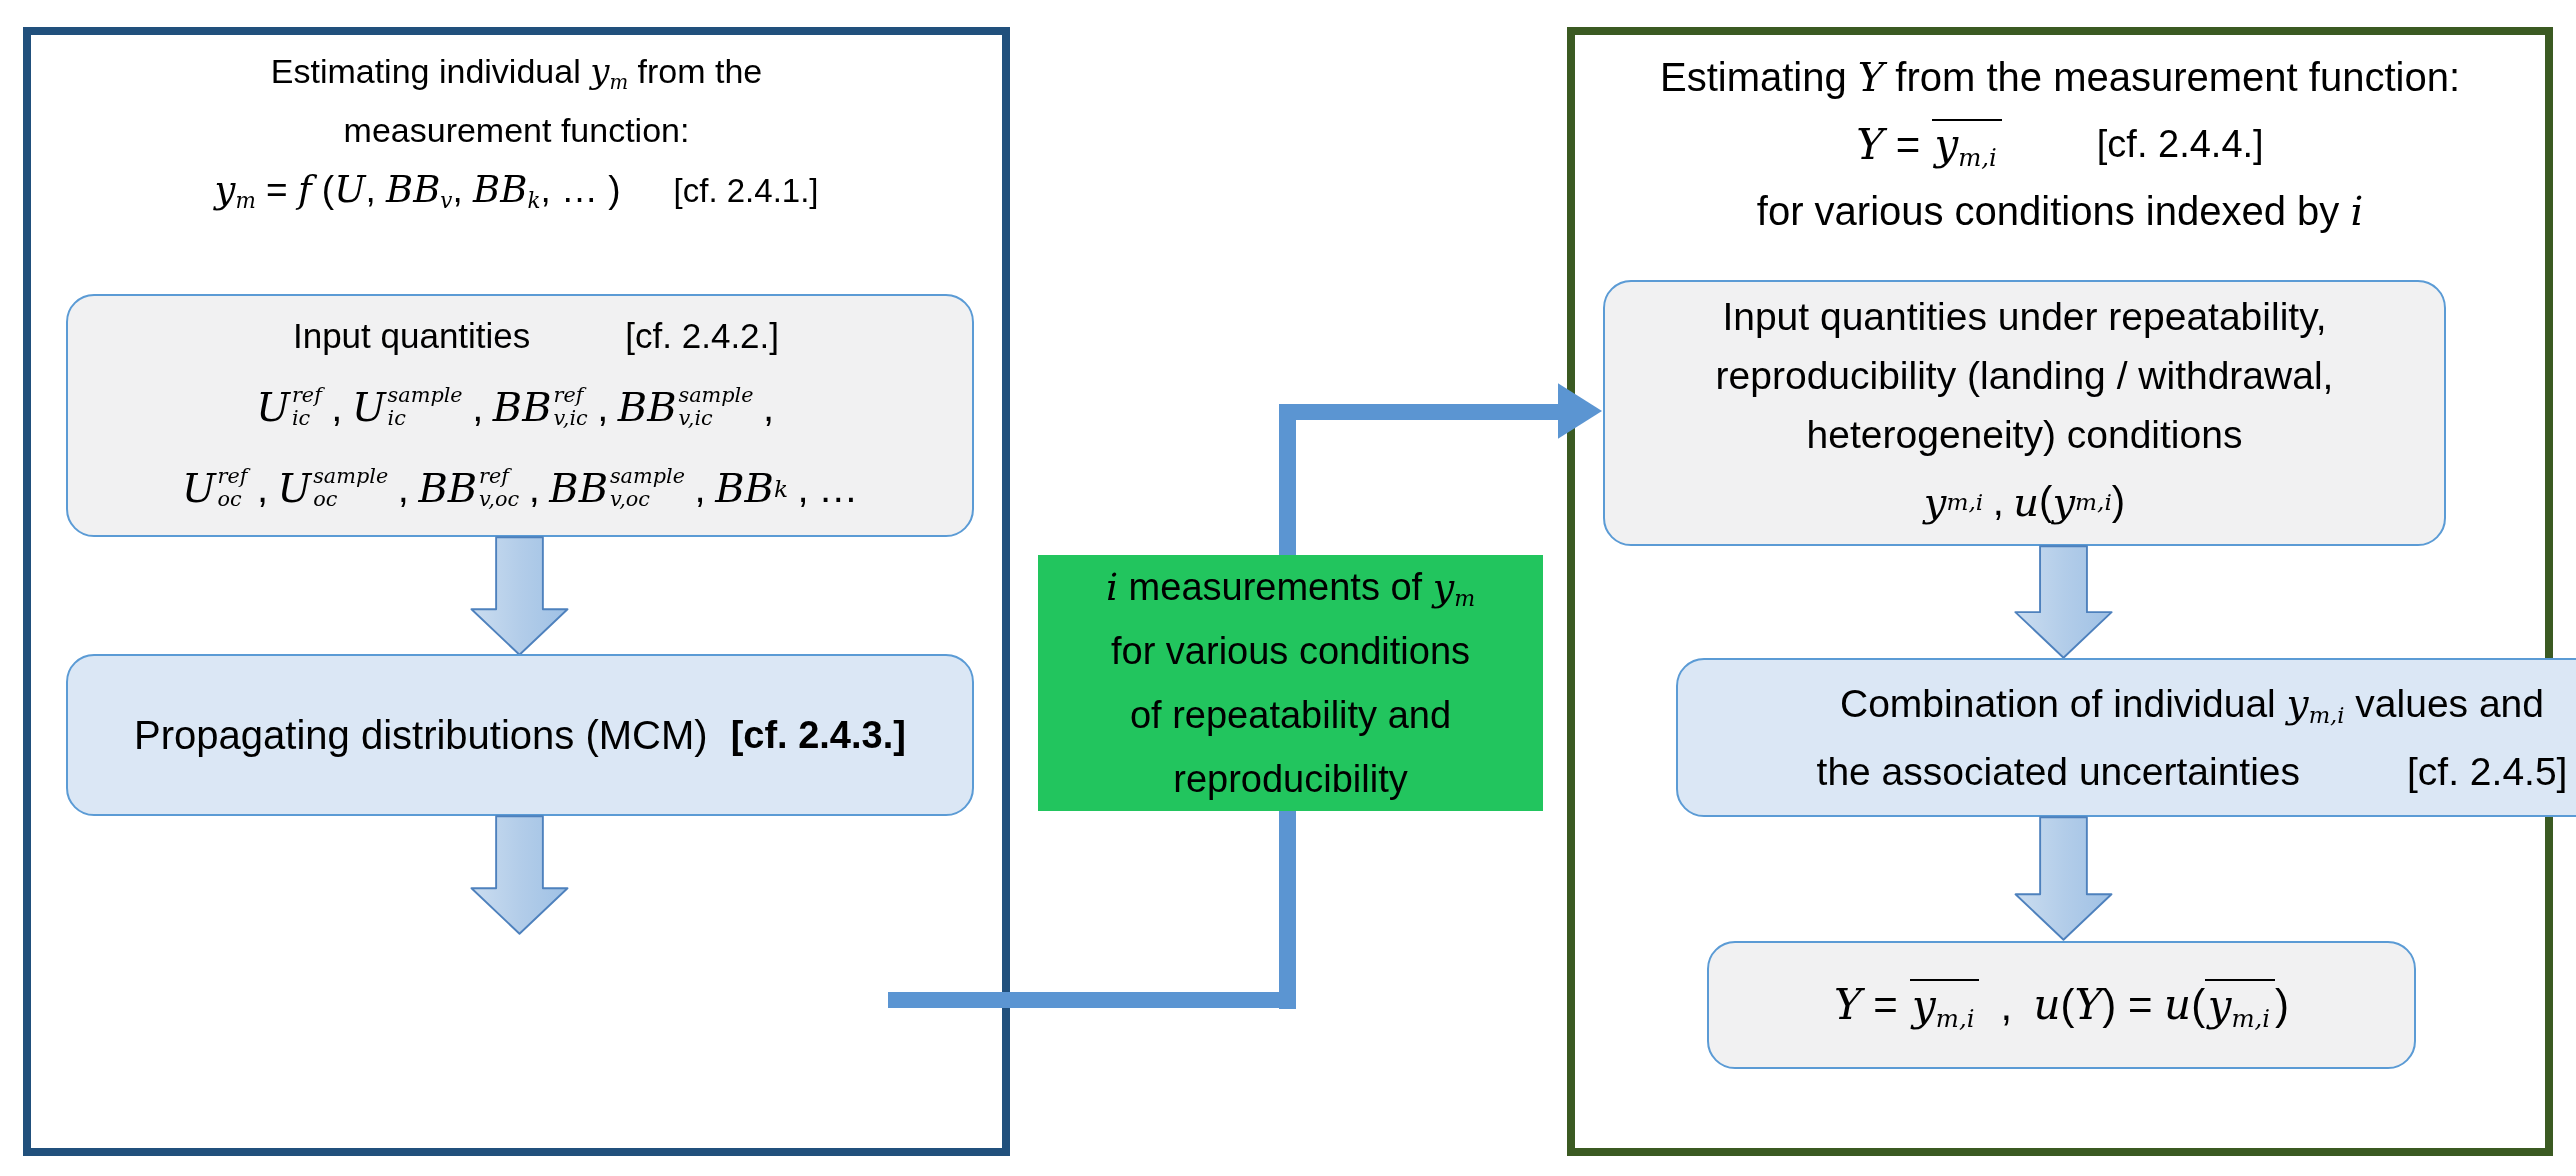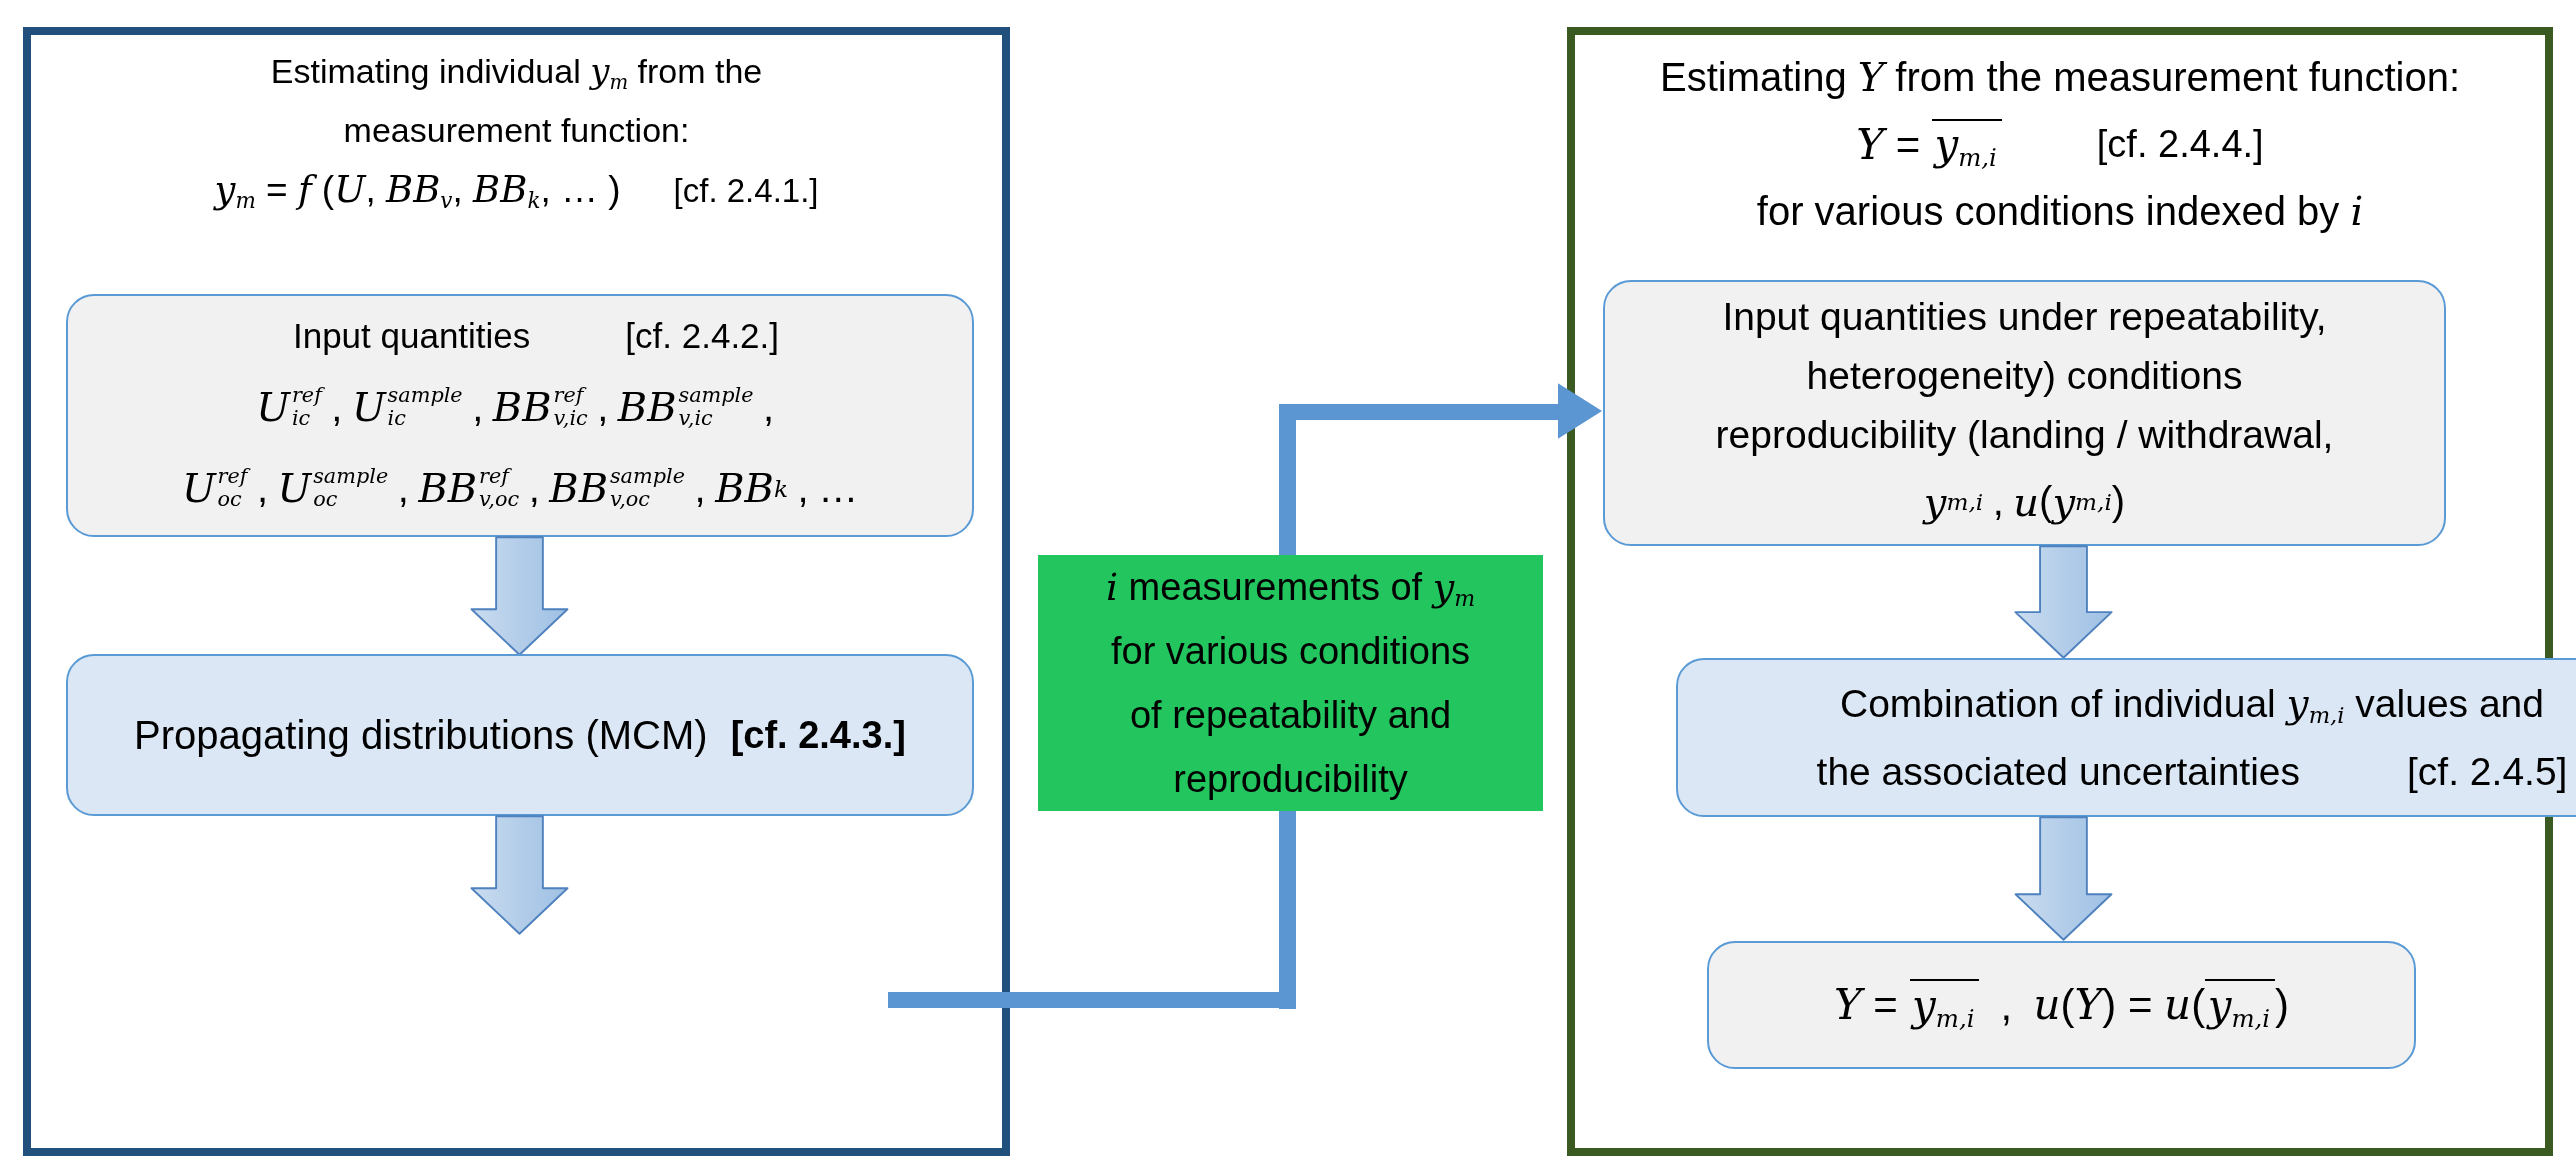--- a/index.html
+++ b/index.html
@@ -173,22 +173,22 @@
     <div>Estimating <span class="v">Y</span> from the measurement function:</div>
     <div class="f2">
       <span><span class="v">Y</span> = <span class="ov"><span class="v">y</span><sub class="sb">m,i</sub></span></span>
       <span class="cf">[cf. 2.4.4.]</span>
     </div>
     <div>for various conditions indexed by <span class="v">i</span></div>
   </div>
 
   <div class="abs fbox gray" id="rbox-input">
     <div class="tline">Input quantities under repeatability,</div>
+    <div class="tline">reproducibility (landing / withdrawal,</div>
     <div class="tline">heterogeneity) conditions</div>
-    <div class="tline">reproducibility (landing / withdrawal,</div>
     <div class="frow"><span class="v">y</span><sub class="sb">m,i</sub><span class="sp">,</span><span class="v">u</span>(<span class="v">y</span><sub class="sb">m,i</sub>)</div>
   </div>
 
   <svg class="abs barrow" style="left:2014px;top:545px" width="99" height="114" viewBox="0 0 156 180">
     <polygon points="41,2 115,2 115,106 154,106 78,178 2,106 41,106" fill="url(#ag)" stroke="#4E81BD" stroke-width="3" stroke-linejoin="round"></polygon>
   </svg>
 
   <div class="abs fbox blue" id="rbox-comb">
     <div class="l1">Combination of individual <span class="v">y</span><sub class="sb">m,i</sub> values and</div>
     <div class="l2">

